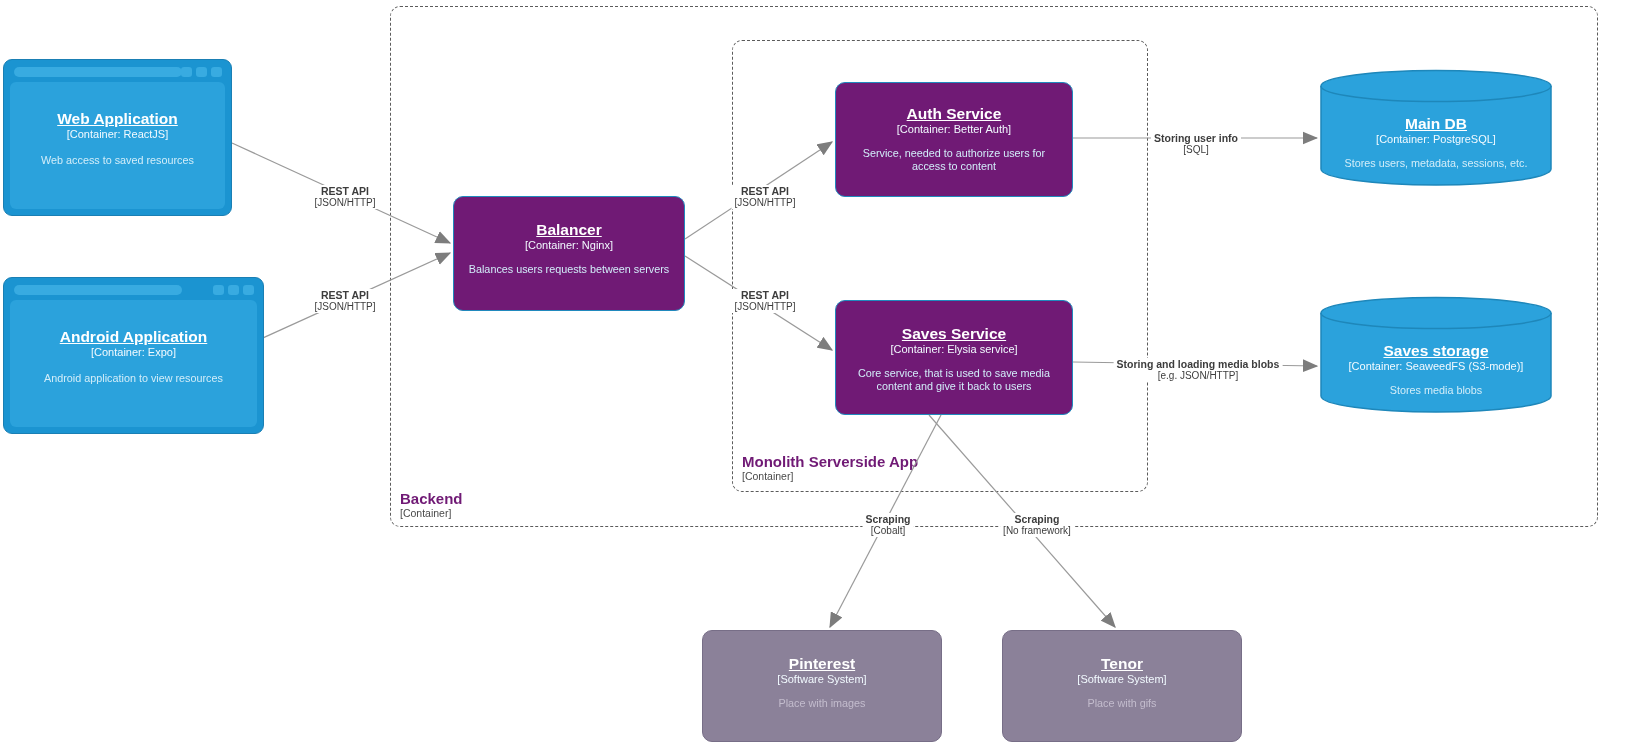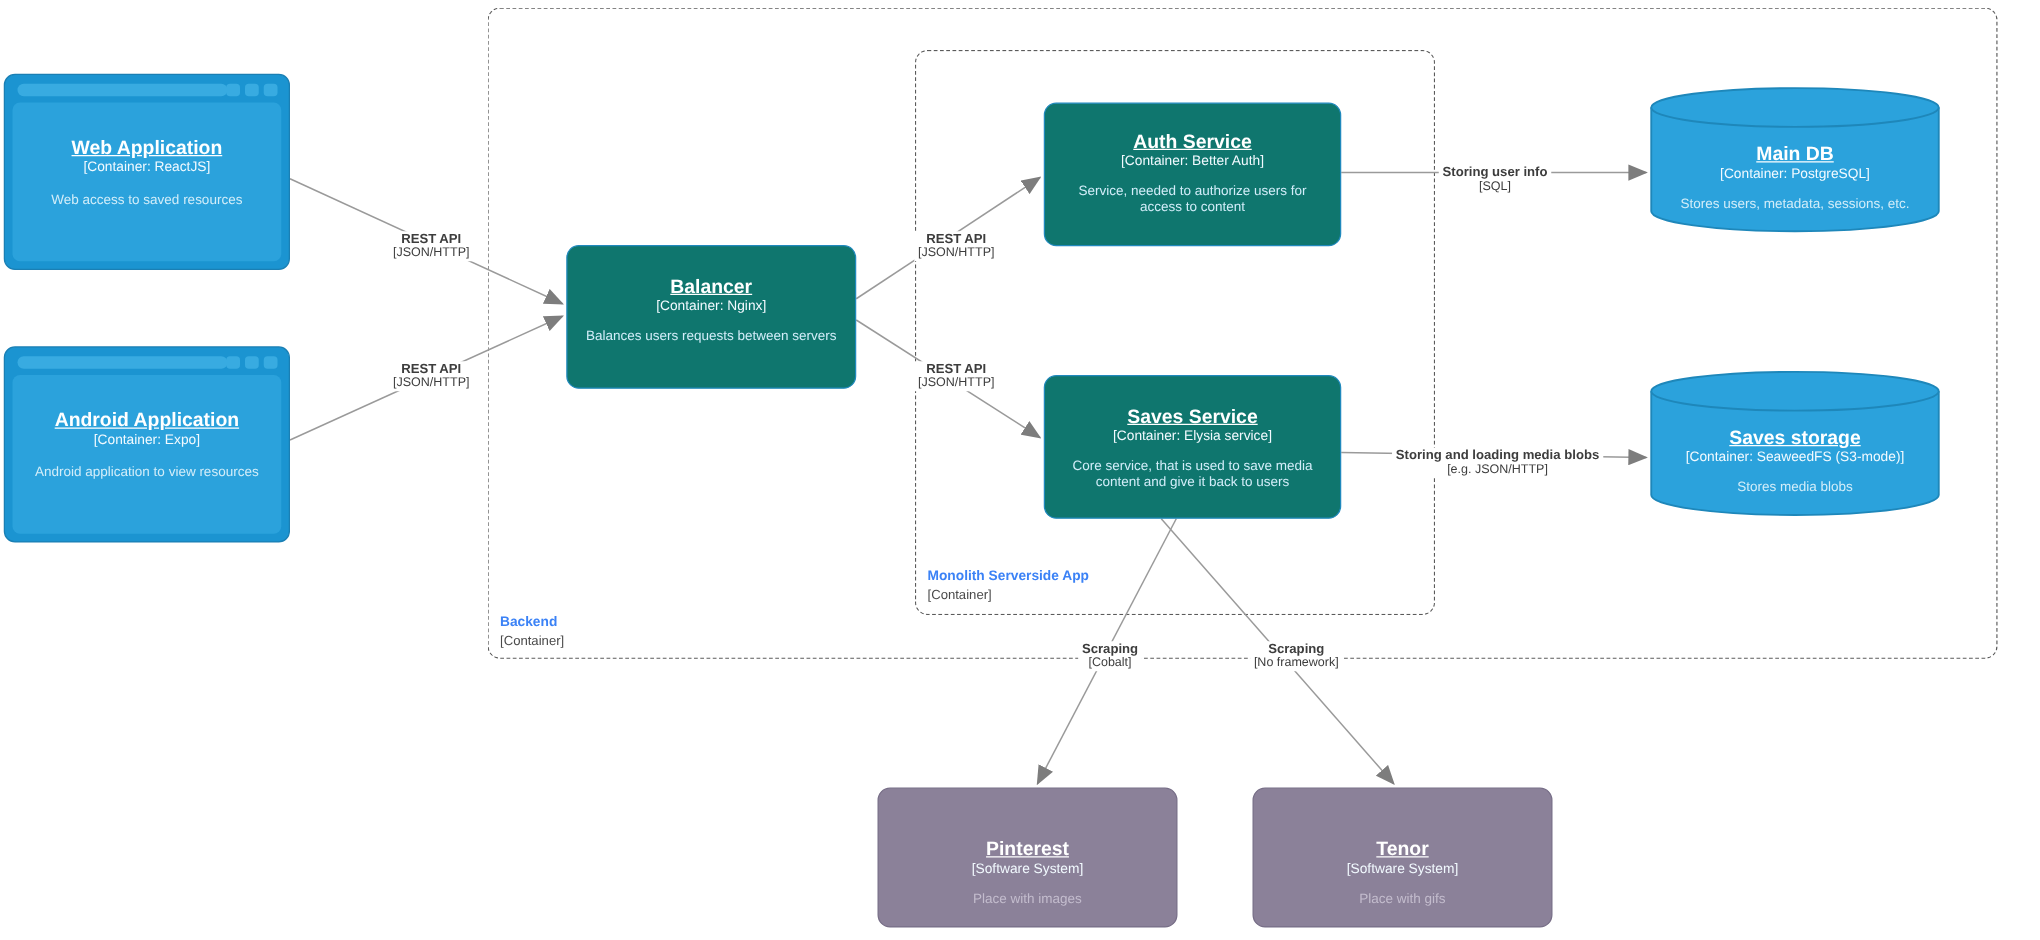--- a/index.html
+++ b/index.html
@@ -1,30 +1,30 @@
 <!DOCTYPE html>
 <html><head>
 <meta charset="utf-8">
 <style>
   html,body{margin:0;padding:0;background:#fff;}
   #canvas{position:relative;width:1632px;height:752px;background:#fff;
           font-family:"Liberation Sans","DejaVu Sans",sans-serif;overflow:hidden;}
   
   .boundary{position:absolute;border:1.6px dashed #5b5b5b;border-radius:10px;}
   .boundary-label{position:absolute;left:9px;text-align:left;}
-  .boundary-title{font-size:11px;font-weight:bold;color:#3b82f6;line-height:17px;margin-top:47px;}
+  .boundary-title{font-size:15px;font-weight:bold;color:#701a75;line-height:17px;margin-top:47px;}
   .boundary-sub{font-size:10.5px;color:#4a4a4a;line-height:13px;}
   
   .ntitle{font-size:15.5px;font-weight:bold;color:#fff;line-height:17px;text-decoration:underline;}
   .nsub{font-size:11px;color:#f2faff;line-height:14px;}
   .ndesc{font-size:10.8px;color:#d2edf9;line-height:13px;margin-top:11px;padding:0 10px;}
   
   .node{position:absolute;box-sizing:border-box;text-align:center;}
-  .blue-box{background:#0f766e;border:1.5px solid #2089bd;border-radius:10px;padding-top:24px;}
-  .gray-box{background:#8b8199;border:1.5px solid #776e87;border-radius:10px;padding-top:40px;}
+  .blue-box{background:#701a75;border:1.5px solid #2089bd;border-radius:10px;padding-top:24px;}
+  .gray-box{background:#8b8199;border:1.5px solid #776e87;border-radius:10px;padding-top:24px;}
   .gray-box .ndesc{color:#c3bccd;}
   
   .browser{background:#1b94d1;border:1.5px solid #1a7fb4;border-radius:9px;}
   .browser-bar{position:absolute;left:0;top:0;right:0;height:22px;}
   .addr{position:absolute;left:10px;top:7px;width:168px;height:10px;border-radius:5px;background:#38abe1;}
   .bbtn{position:absolute;top:7px;width:11px;height:10px;border-radius:3px;background:#38abe1;}
   .browser-body{position:absolute;left:6px;right:6px;top:22px;bottom:6px;background:#2ba2dc;
                 border-radius:6px;text-align:center;padding-top:28px;box-sizing:border-box;}
   .browser .ndesc{margin-top:13px;}
   
@@ -83,21 +83,21 @@
       <div class="bbtn" style="right:24px;"></div>
       <div class="bbtn" style="right:9px;"></div>
     </div>
     <div class="browser-body">
       <div class="ntitle">Web Application</div>
       <div class="nsub">[Container: ReactJS]</div>
       <div class="ndesc">Web access to saved resources</div>
     </div>
   </div>
 
-  <div class="node browser" style="left:3px;top:277px;width:229px;height:157px;">
+  <div class="node browser" style="left:3px;top:277px;width:261px;height:157px;">
     <div class="browser-bar">
       <div class="addr"></div>
       <div class="bbtn" style="right:39px;"></div>
       <div class="bbtn" style="right:24px;"></div>
       <div class="bbtn" style="right:9px;"></div>
     </div>
     <div class="browser-body">
       <div class="ntitle">Android Application</div>
       <div class="nsub">[Container: Expo]</div>
       <div class="ndesc">Android application to view resources</div>

